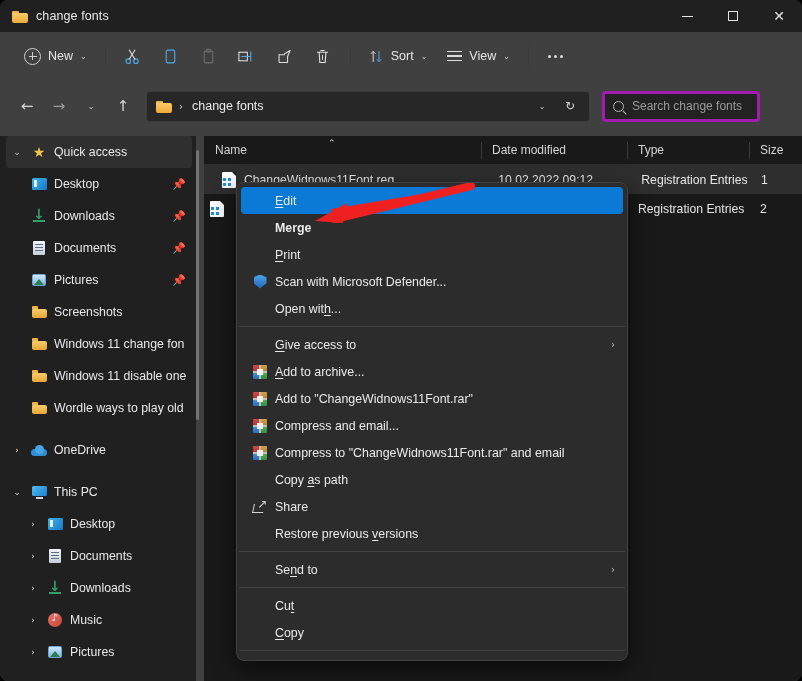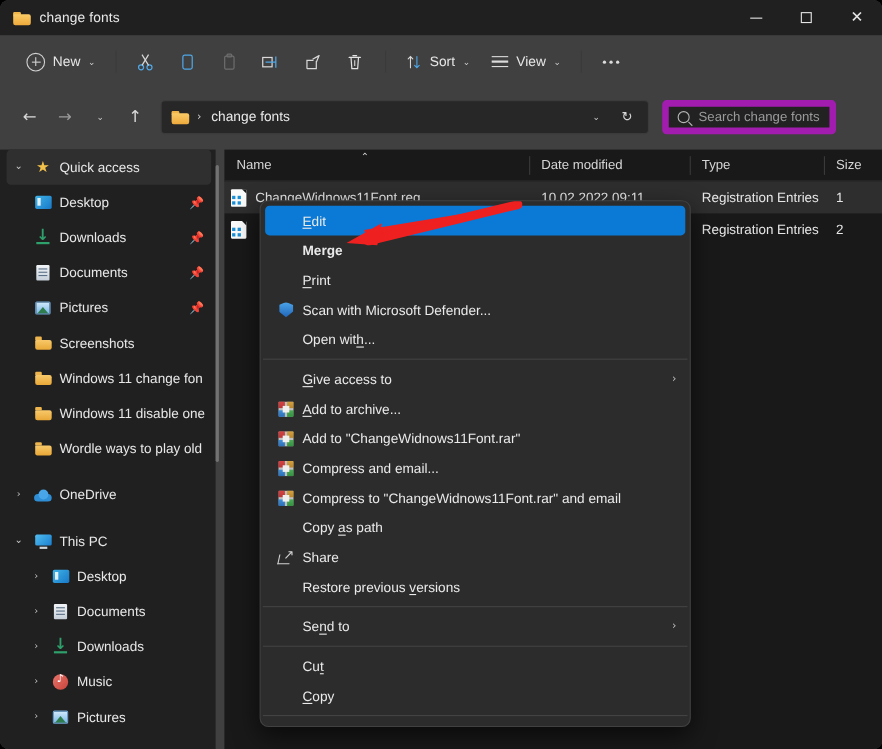--- a/index.html
+++ b/index.html
@@ -105,21 +105,21 @@
   }
   #addrbar .sep { color: #cfcfcf; font-size: 10px; margin-left: 7px; font-family: "DejaVu Sans", sans-serif;}
   .addr-right { margin-left: auto; display: flex; align-items: center; gap: 2px; }
   .addr-ico {
     width: 26px; height: 26px; display: flex; align-items: center;
     justify-content: center; color: #d6d6d6; font-size: 12px;
     border-radius: 3px; font-family: "DejaVu Sans", sans-serif;
   }
   #searchbox {
     width: 158px; height: 31px; margin-left: 10px;
-    background: #222; border: 6px solid #a21caf; border-radius: 4px;
+    background: #222; border: 3px solid #a21caf; border-radius: 4px;
     display: flex; align-items: center; padding: 0 8px; gap: 8px;
   }
   #searchbox .ph { color: #9b9b9b; font-size: 12px; white-space: nowrap; }
   .mag {
     width: 11px; height: 11px; border: 1.3px solid #b5b5b5; border-radius: 50%;
     position: relative; flex: 0 0 auto;
   }
   .mag::after {
     content: ""; position: absolute; right: -4px; bottom: -3px;
     width: 5px; height: 1.3px; background: #b5b5b5; transform: rotate(45deg);
@@ -247,21 +247,21 @@
     background: #3a3a3a;
   }
   .sortcaret {
     position: absolute; top: 2px; color: #cfcfcf; font-size: 9px;
     font-family: "DejaVu Sans", sans-serif;
   }
   .frow {
     height: 29px; display: flex; align-items: center; font-size: 12.2px;
     color: #e6e6e6;
   }
-  .frow.sel { background: #8e8e8e2e; }
+  .frow.sel { background: #8e8e8e2e; padding-left: 12px; }
   .frow .fname { display: flex; align-items: center; gap: 8px; padding-left: 6px; }
   .reg-ico {
     width: 14px; height: 16px; background: #fbfbfb; border-radius: 1px;
     position: relative; flex: 0 0 auto;
   }
   .reg-ico::before {
     content: ""; position: absolute; right: 0; top: 0;
     border-top: 4px solid #191919; border-left: 4px solid transparent;
   }
   .reg-ico::after {
@@ -600,21 +600,21 @@
       <div class="col" style="width:53px">
         <span>Size</span>
       </div>
     </div>
 
     <div class="frow sel">
       <div class="fname" style="width:277px">
         <span class="reg-ico"></span>
         <span>ChangeWidnows11Font.reg</span>
       </div>
-      <div style="width:146px;padding-left:11px">10.02.2022 09:11</div>
+      <div style="width:146px;padding-left:11px">10.02.2022 09:12</div>
       <div style="width:122px;padding-left:11px">Registration Entries</div>
       <div style="width:53px;padding-left:11px">1</div>
     </div>
 
     <div class="frow">
       <div class="fname" style="width:277px">
         <span class="reg-ico"></span>
         <span></span>
       </div>
       <div style="width:146px;padding-left:11px"></div>

